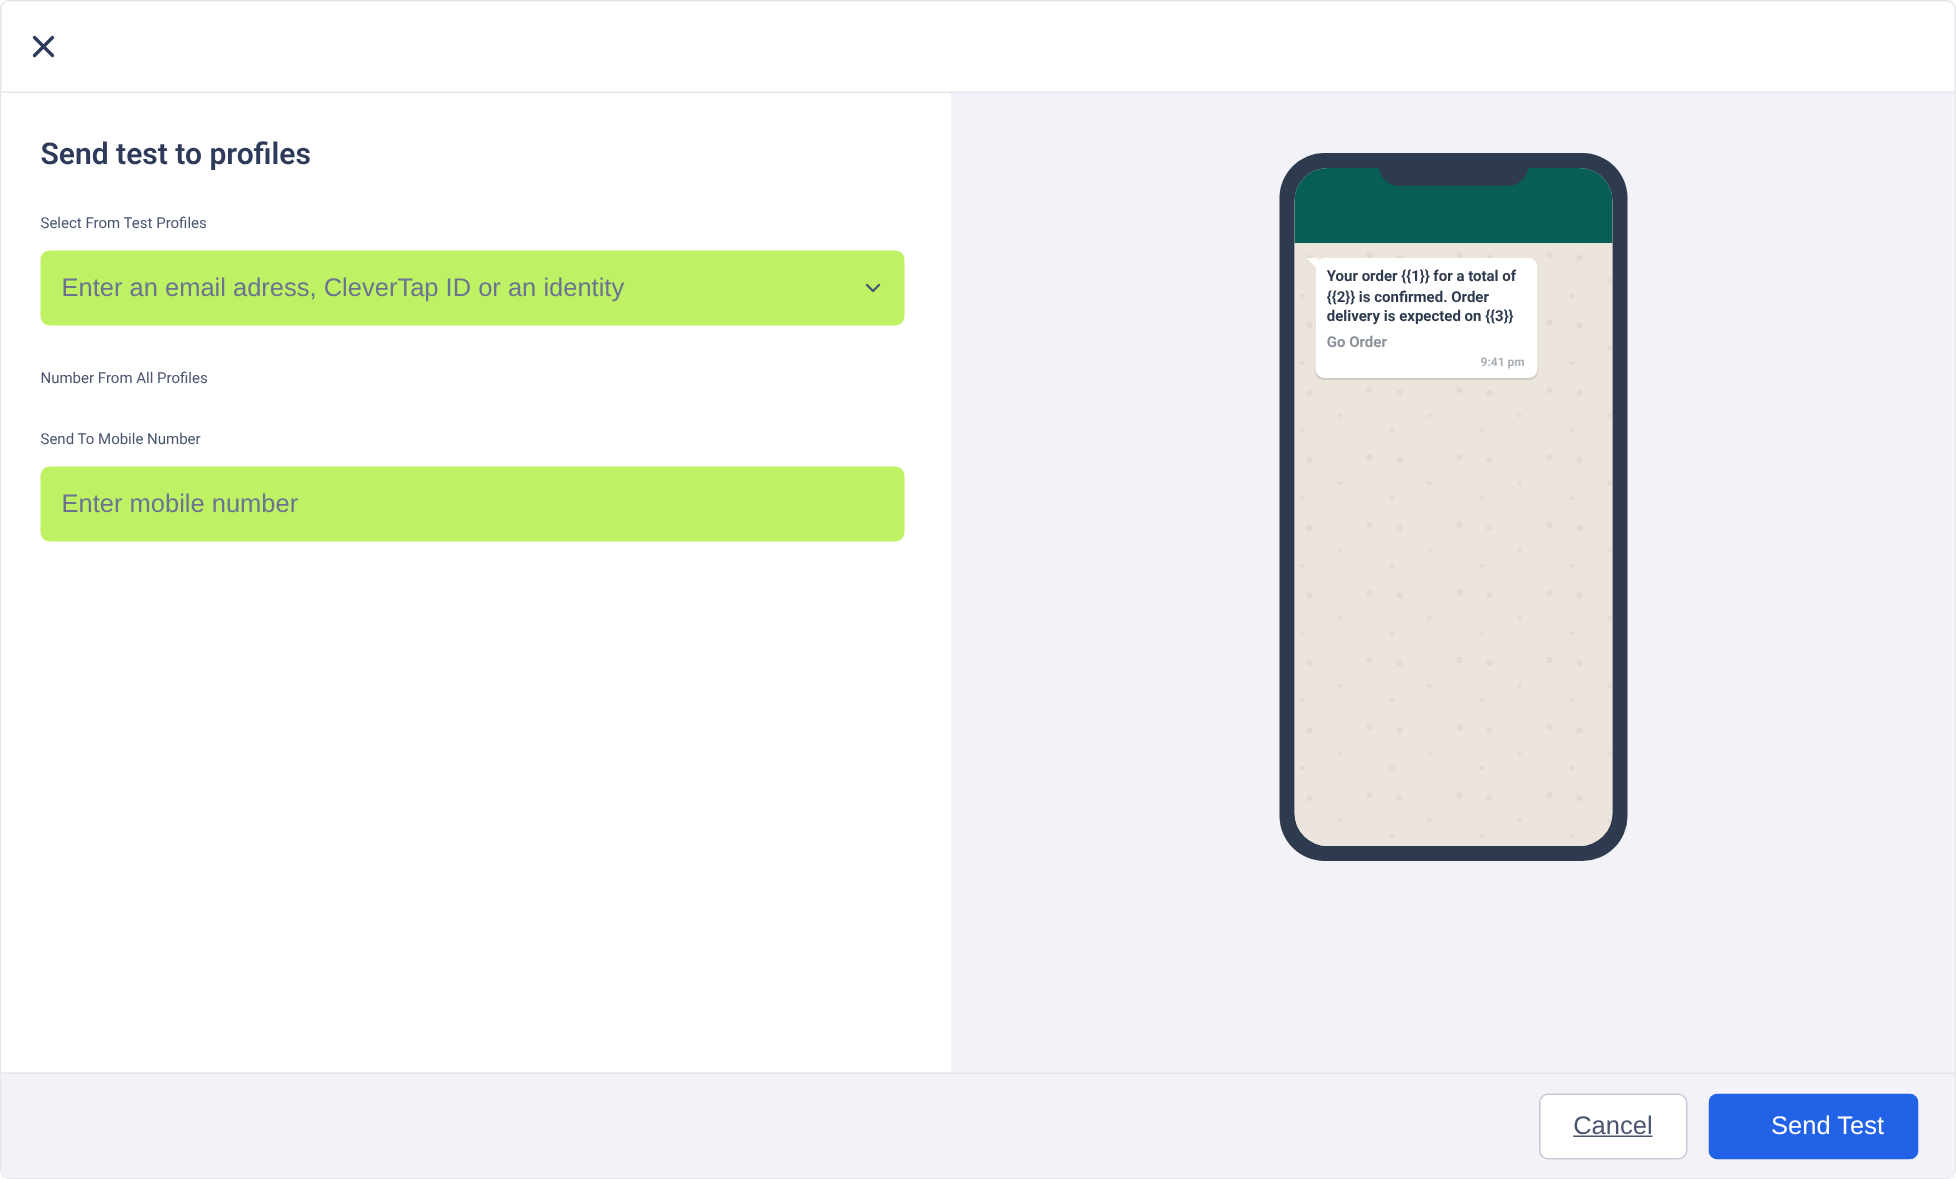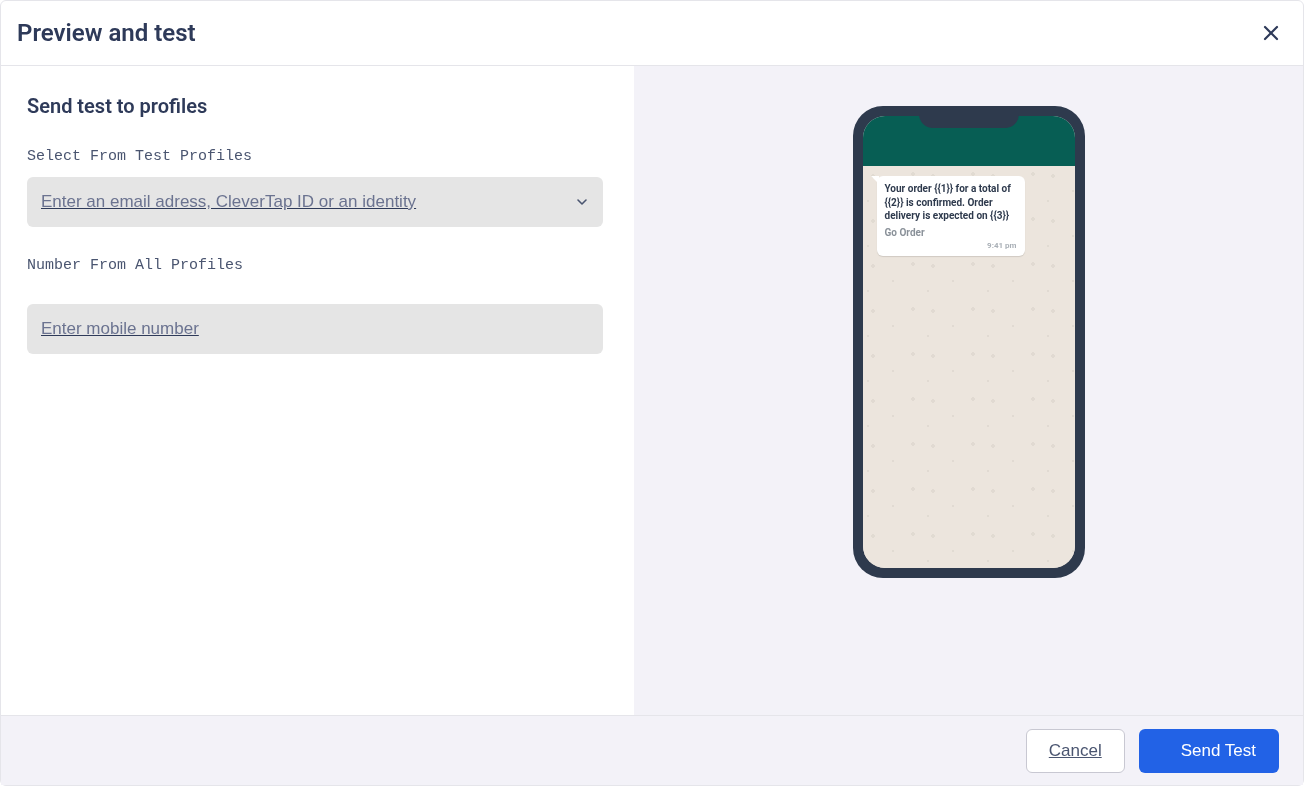--- a/index.html
+++ b/index.html
@@ -68,35 +68,33 @@
   .section-title {
     font-size: 20px;
     font-weight: 600;
     color: #2e3a59;
     margin-bottom: 30px;
   }
   .field-group {
     margin-bottom: 30px;
   }
   .field-label {
-    font-size: 15px;
+    font-size: 10px;
     color: #4a5570;
     margin-bottom: 12px;
     display: block;
-    font-family: Liberation Mono, monospace;
   }
   .input-wrap {
-    background: #e5e5e5;
+    background: #bef264;
     border-radius: 6px;
     display: flex;
     align-items: center;
     padding: 0 14px;
     height: 50px;
     width: 576px;
-    text-decoration: underline;
   }
   .input-text {
     border: none;
     background: transparent;
     outline: none;
     font-size: 17px;
     color: #6b7390;
     flex: 1;
     height: 100%;
   }
@@ -235,21 +233,20 @@
     color: #fff;
     padding-left: 41px;
   }
 </style>
 </head>
 <body>
 
 <div class="modal">
 
   <div class="modal-header">
-    <div class="modal-title">Preview and test</div>
     <div class="close-btn">
       <svg width="18" height="18" viewBox="0 0 18 18" fill="none" stroke="currentColor" stroke-width="2.2" stroke-linecap="round">
         <line x1="3" y1="3" x2="15" y2="15"></line>
         <line x1="15" y1="3" x2="3" y2="15"></line>
       </svg>
     </div>
   </div>
 
   <div class="modal-body">
 
@@ -266,20 +263,21 @@
             </svg>
           </span>
         </div>
       </div>
 
       <div class="field-group">
         <label class="field-label">Number From All Profiles</label>
       </div>
 
       <div class="field-group">
+        <label class="field-label">Send To Mobile Number</label>
         <div class="input-wrap">
           <input class="input-text" placeholder="Enter mobile number" style="">
         </div>
       </div>
     </div>
 
     <div class="right-panel">
       <div class="phone">
         <div class="notch"></div>
         <div class="phone-screen">

